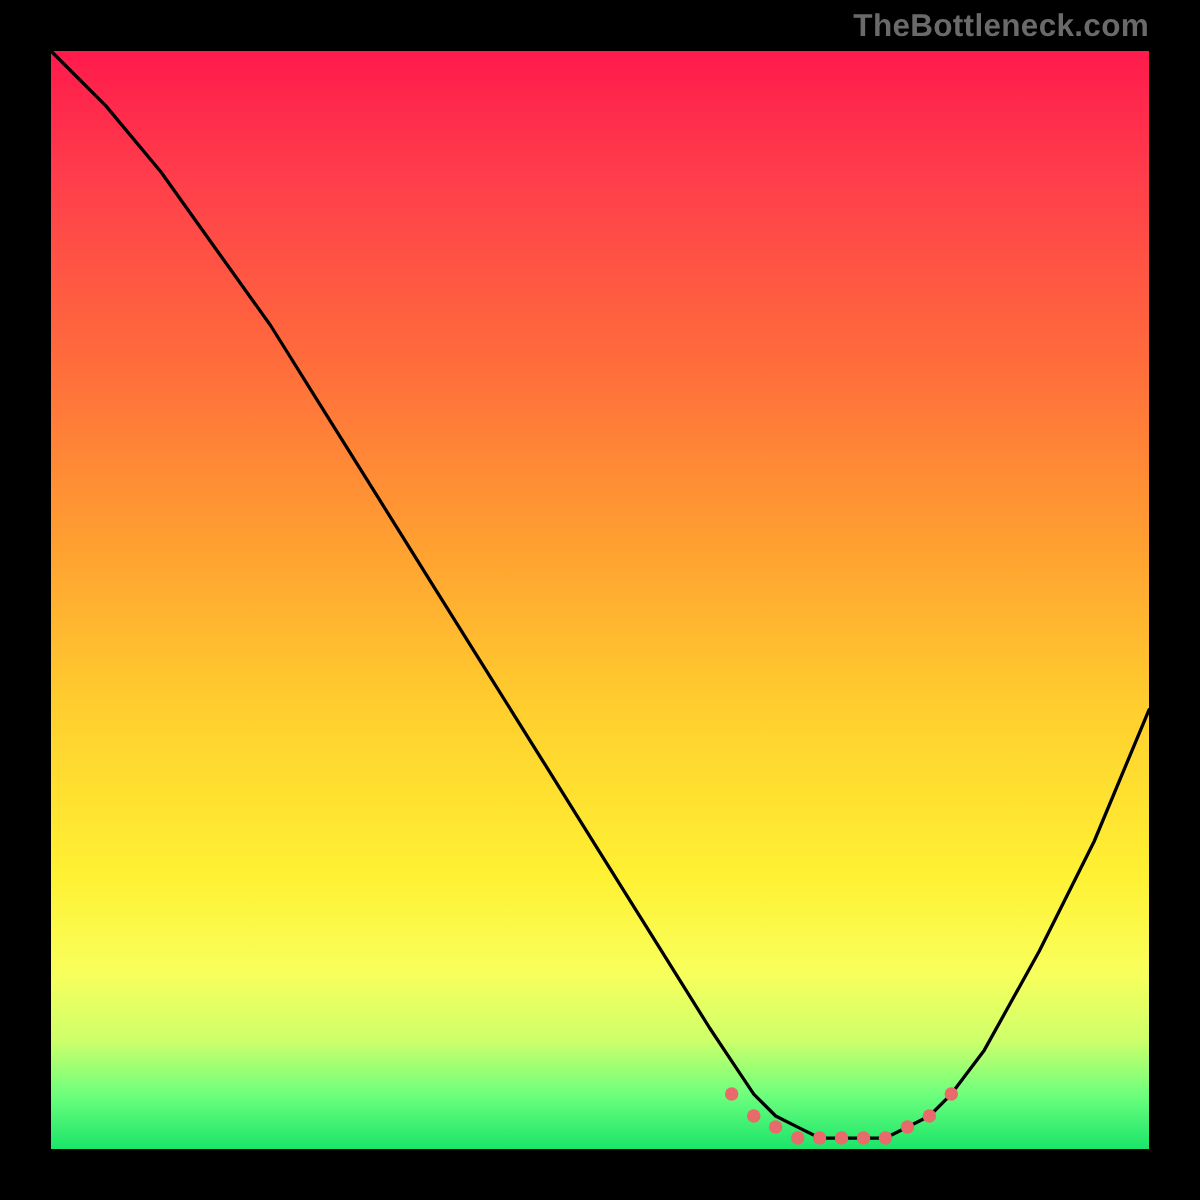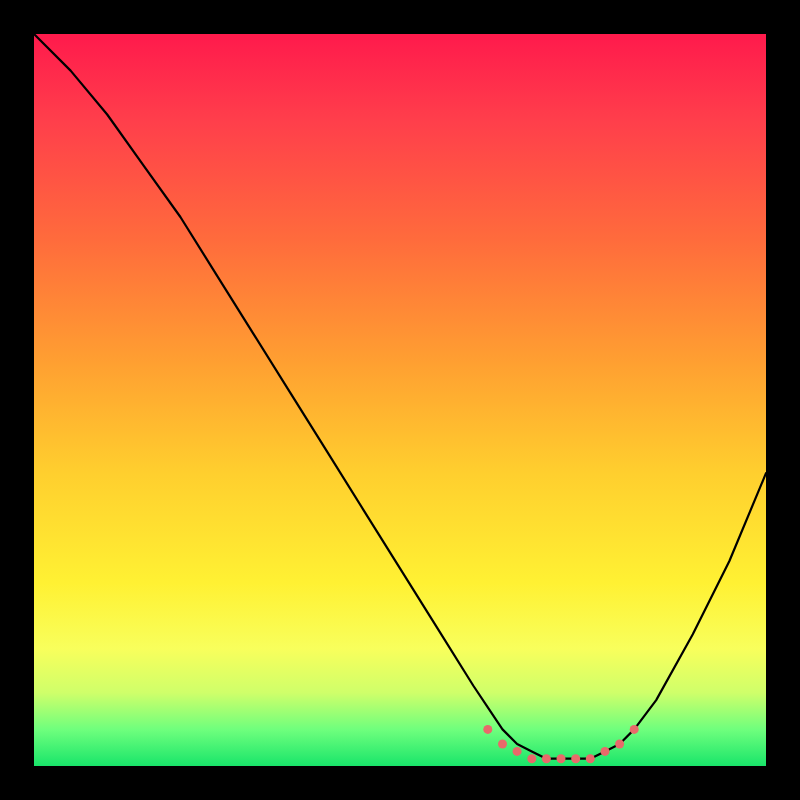--- a/index.html
+++ b/index.html
@@ -65,20 +65,21 @@
   .dot {
     fill: #e86a6a;
     stroke: none;
   }
 </style>
 </head>
 <body>
 
 <div class="frame">
 
+  <div class="watermark">TheBottleneck.com</div>
 
   <div class="plot-area">
     <svg class="curve" viewBox="0 0 732 732" preserveAspectRatio="none">
       <path id="curve-path" class="stroke-main" d="M0.0 0.0 L36.6 36.6 L73.2 80.5 L109.8 131.8 L146.4 183.0 L183.0 241.6 L219.6 300.1 L256.2 358.7 L292.8 417.2 L329.4 475.8 L366.0 534.4 L402.6 592.9 L439.2 651.5 L453.8 673.4 L468.5 695.4 L483.1 710.0 L497.8 717.4 L512.4 724.7 L527.0 724.7 L541.7 724.7 L556.3 724.7 L571.0 717.4 L585.6 710.0 L600.2 695.4 L622.2 666.1 L658.8 600.2 L695.4 527.0 L732.0 439.2"></path>
       <g id="dots">
           <circle cx="453.8" cy="695.4" r="4.5" class="dot"></circle>
           <circle cx="468.5" cy="710.0" r="4.5" class="dot"></circle>
           <circle cx="483.1" cy="717.4" r="4.5" class="dot"></circle>
           <circle cx="497.8" cy="724.7" r="4.5" class="dot"></circle>
           <circle cx="512.4" cy="724.7" r="4.5" class="dot"></circle>

